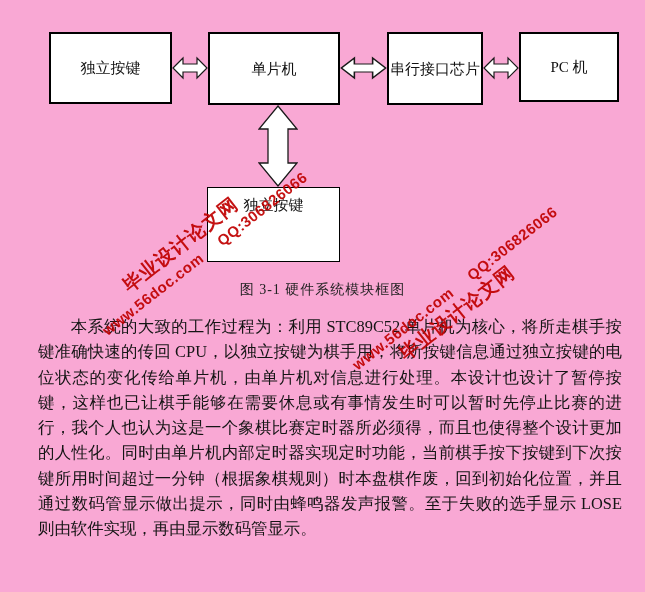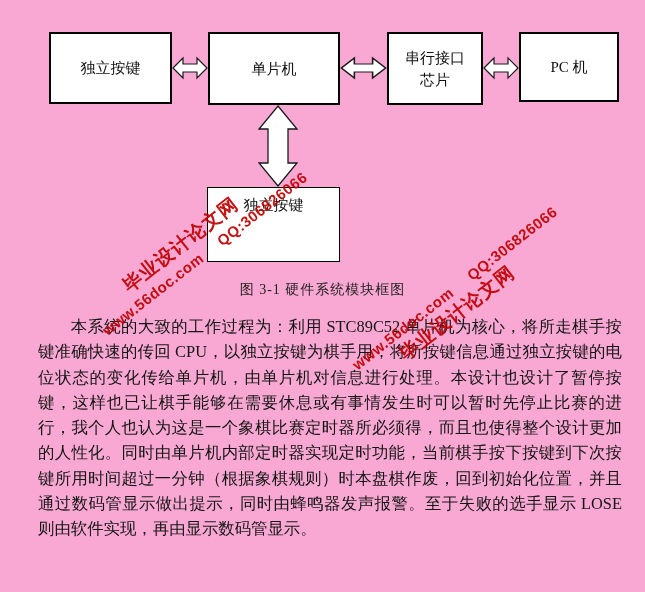--- a/index.html
+++ b/index.html
@@ -17,21 +17,21 @@
     background:#fff;
     border:2px solid #000;
     display:flex;align-items:center;justify-content:center;
     text-align:center;
     font-size:15px;
     line-height:22px;
     box-sizing:border-box;
   }
   .dbox.keys{left:49px;top:32px;width:123px;height:72px;}
   .dbox.mcu{left:208px;top:32px;width:132px;height:73px;}
-  .dbox.serial{left:387px;top:32px;width:96px;height:73px;flex-direction:column;}
+  .dbox.serial{left:387px;top:32px;width:96px;height:73px;flex-direction:row;}
   .dbox.pc{left:519px;top:32px;width:100px;height:70px;}
   .dbox.display{
     left:207px;top:187px;width:133px;height:75px;
     border-width:1.5px;
     align-items:flex-start;justify-content:center;
     padding-top:6px;
   }
   .arrow{position:absolute;}
   .arrow svg{display:block;width:100%;height:100%;}
   .arr-h1{left:172px;top:56px;width:36px;height:24px;}

